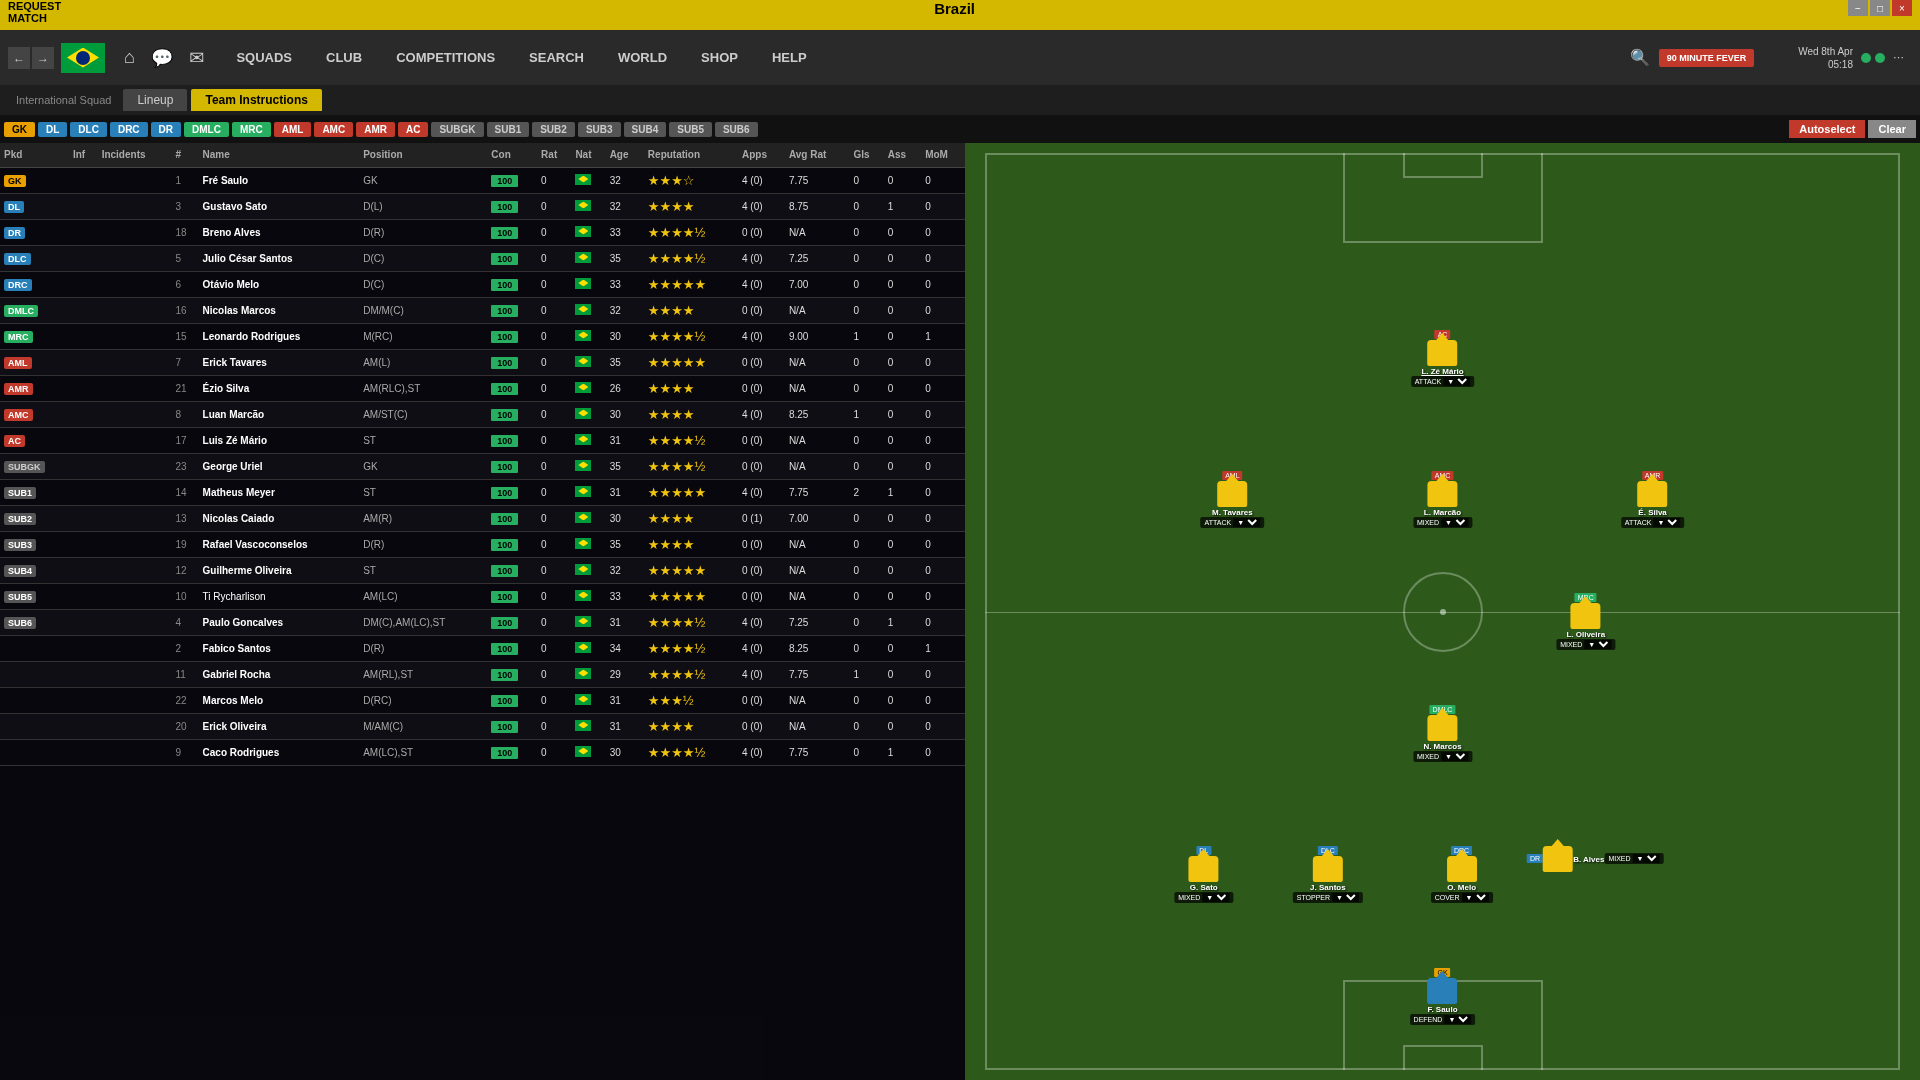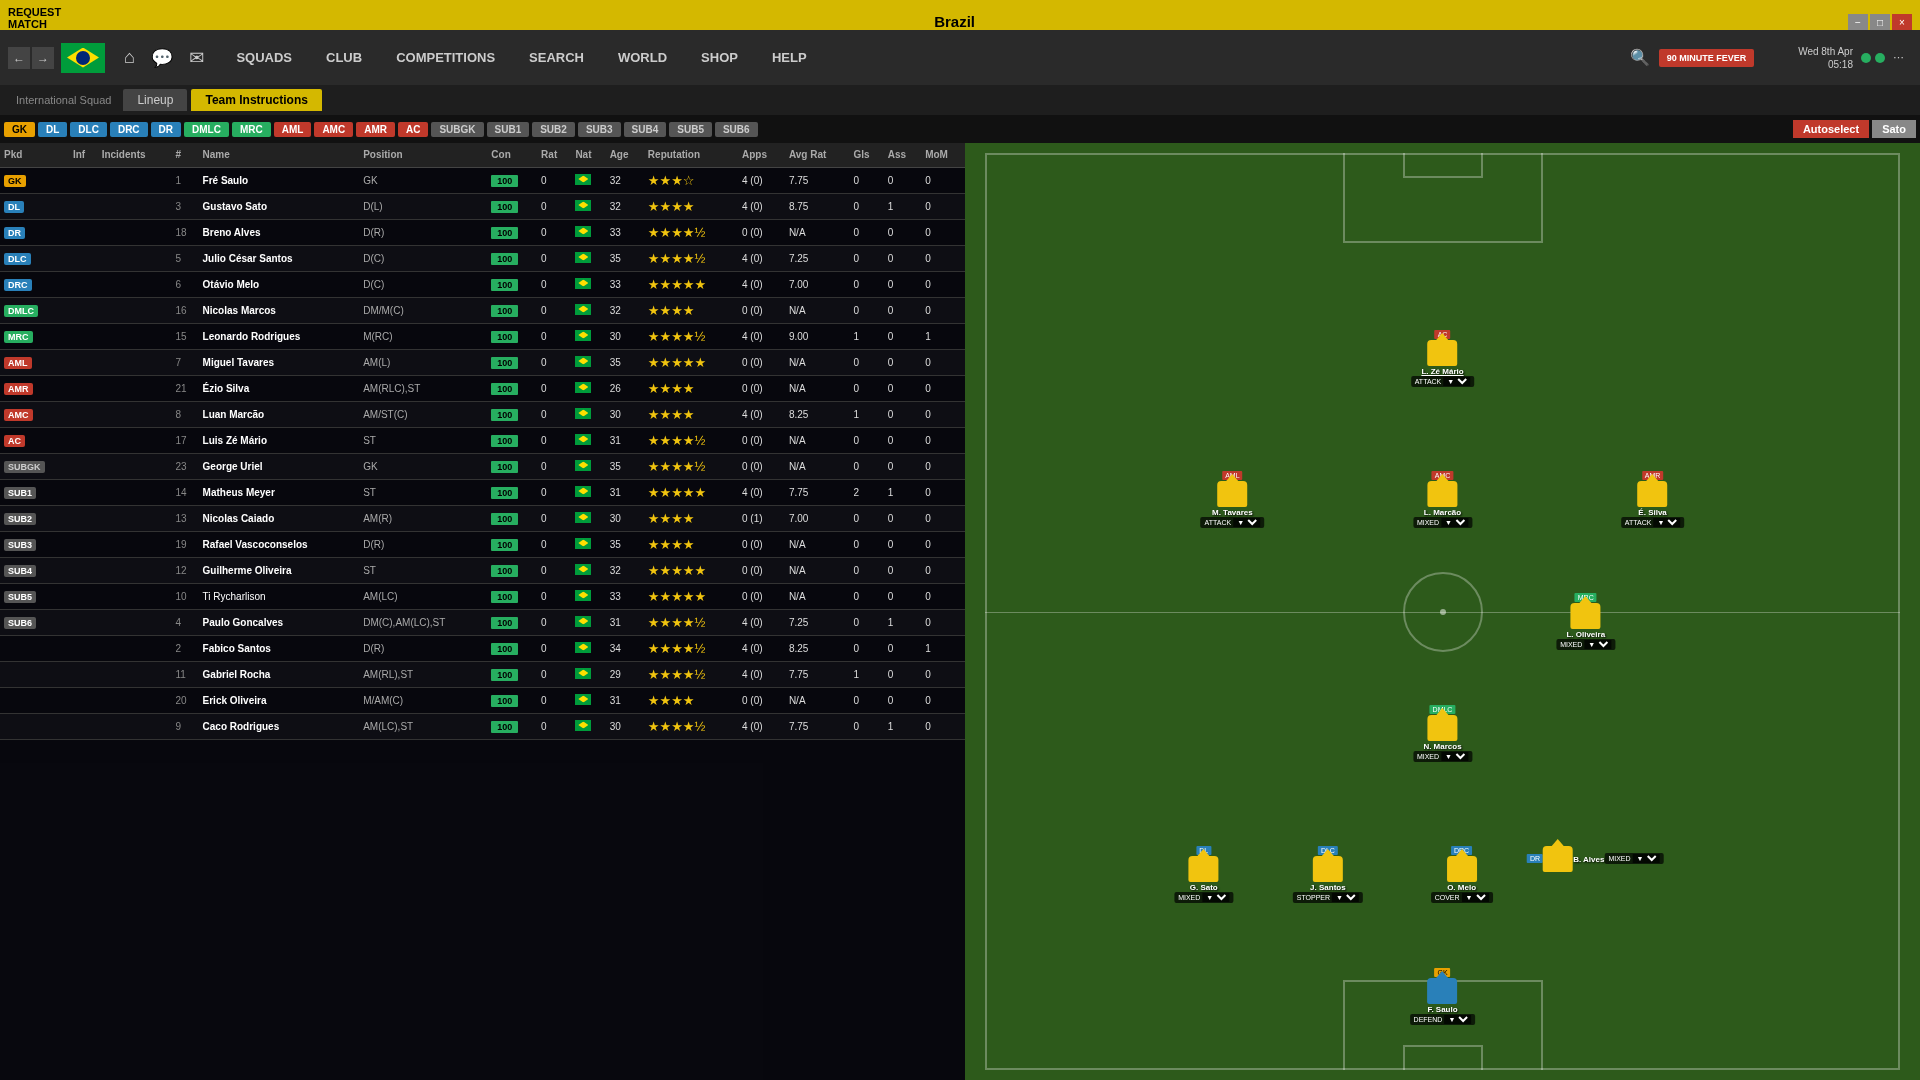--- a/index.html
+++ b/index.html
@@ -1,19 +1,19 @@
 <!DOCTYPE html>
 <html><head>
   <meta charset="utf-8">
   <style>
     * { margin: 0; padding: 0; box-sizing: border-box; }
     body { width: 1920px; height: 1080px; overflow: hidden; font-family: Arial, sans-serif; font-size: 11px; background: #1a1a2e; color: #fff; }
 
     
-    #top-bar { display: flex; align-items: flex-end; background: #d4b800; height: 30px; padding: 0 8px; }
+    #top-bar { display: flex; align-items: flex-start; background: #d4b800; height: 30px; padding: 0 8px; }
 
     
     #nav-bar { display: flex; align-items: center; background: #2a2a2a; height: 55px; padding: 0 8px; gap: 4px; }
     #nav-bar .back-fwd { display: flex; gap: 2px; }
     #nav-bar .nav-btn { background: #444; border: none; color: #ccc; width: 22px; height: 22px; cursor: pointer; font-size: 12px; display: flex; align-items: center; justify-content: center; }
     #nav-bar .flag { width: 50px; height: 45px; display: flex; align-items: center; justify-content: center; }
     .brazil-flag { width: 44px; height: 30px; background: #009c3b; position: relative; overflow: hidden; }
     .brazil-flag .diamond { position: absolute; top: 50%; left: 50%; transform: translate(-50%, -50%); width: 32px; height: 20px; background: #fedf00; clip-path: polygon(50% 0%, 100% 50%, 50% 100%, 0% 50%); }
     .brazil-flag .circle { position: absolute; top: 50%; left: 50%; transform: translate(-50%, -50%); width: 14px; height: 14px; background: #002776; border-radius: 50%; }
     #nav-icons { display: flex; align-items: center; gap: 16px; padding: 0 12px; }
@@ -150,21 +150,21 @@
   <button class="pos-btn att">AC</button>
   <button class="pos-btn sub">SUBGK</button>
   <button class="pos-btn sub">SUB1</button>
   <button class="pos-btn sub">SUB2</button>
   <button class="pos-btn sub">SUB3</button>
   <button class="pos-btn sub">SUB4</button>
   <button class="pos-btn sub">SUB5</button>
   <button class="pos-btn sub">SUB6</button>
   <div class="pos-spacer"></div>
   <button class="autoselect-btn">Autoselect</button>
-  <button class="clear-btn">Sato</button>
+  <button class="clear-btn">Clear</button>
 </div>
 
 <div id="main">
 
   <div id="squad-panel">
     <table id="squad-table">
       <thead>
         <tr>
           <th>Pkd</th>
           <th>Inf</th>
@@ -353,21 +353,21 @@
     <td>0</td>
     <td>1</td>
   </tr>
           <tr>
     <td>
       <span style="background:#c0392b;color:#fff;padding:1px 4px;border-radius:2px;font-size:9px;font-weight:bold;">AML</span>
     </td>
     <td></td>
     <td></td>
     <td style="color:#888;">7</td>
-    <td style="color:#fff;font-weight:bold;">Miguel Tavares</td>
+    <td style="color:#fff;font-weight:bold;">Erick Tavares</td>
     <td style="color:#aaa;">AM(L)</td>
     <td><span style="background:#27ae60;color:#000;padding:1px 6px;border-radius:1px;font-size:9px;font-weight:bold;">100</span></td>
     <td>0</td>
     <td>
       <span style="display:inline-block;width:16px;height:11px;background:#009c3b;position:relative;overflow:hidden;">
         <span style="position:absolute;top:50%;left:50%;transform:translate(-50%,-50%);width:10px;height:7px;background:#fedf00;clip-path:polygon(50% 0%, 100% 50%, 50% 100%, 0% 50%);"></span>
       </span>
     </td>
     <td>35</td>
     <td style="color:#f1c40f;font-size:13px;">★★★★★</td>
@@ -655,20 +655,44 @@
     <td>
       <span style="display:inline-block;width:16px;height:11px;background:#009c3b;position:relative;overflow:hidden;">
         <span style="position:absolute;top:50%;left:50%;transform:translate(-50%,-50%);width:10px;height:7px;background:#fedf00;clip-path:polygon(50% 0%, 100% 50%, 50% 100%, 0% 50%);"></span>
       </span>
     </td>
     <td>29</td>
     <td style="color:#f1c40f;font-size:13px;">★★★★½</td>
     <td>4 (0)</td>
     <td>7.75</td>
     <td>1</td>
+    <td>0</td>
+    <td>0</td>
+  </tr>
+          <tr>
+    <td>
+      
+    </td>
+    <td></td>
+    <td></td>
+    <td style="color:#888;">22</td>
+    <td style="color:#fff;font-weight:bold;">Marcos Melo</td>
+    <td style="color:#aaa;">D(RC)</td>
+    <td><span style="background:#27ae60;color:#000;padding:1px 6px;border-radius:1px;font-size:9px;font-weight:bold;">100</span></td>
+    <td>0</td>
+    <td>
+      <span style="display:inline-block;width:16px;height:11px;background:#009c3b;position:relative;overflow:hidden;">
+        <span style="position:absolute;top:50%;left:50%;transform:translate(-50%,-50%);width:10px;height:7px;background:#fedf00;clip-path:polygon(50% 0%, 100% 50%, 50% 100%, 0% 50%);"></span>
+      </span>
+    </td>
+    <td>31</td>
+    <td style="color:#f1c40f;font-size:13px;">★★★½</td>
+    <td>0 (0)</td>
+    <td>N/A</td>
+    <td>0</td>
     <td>0</td>
     <td>0</td>
   </tr>
           <tr>
     <td>
       
     </td>
     <td></td>
     <td></td>
     <td style="color:#888;">20</td>

